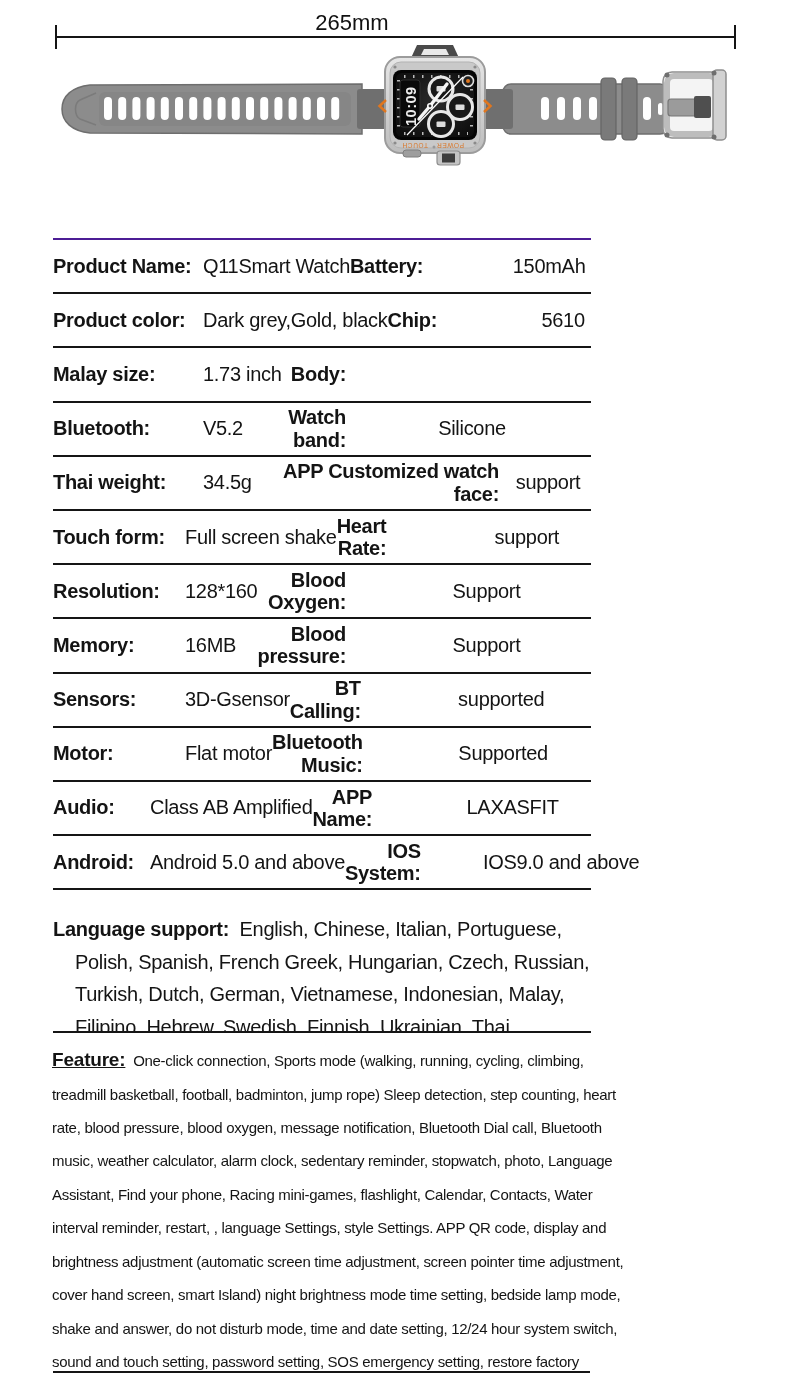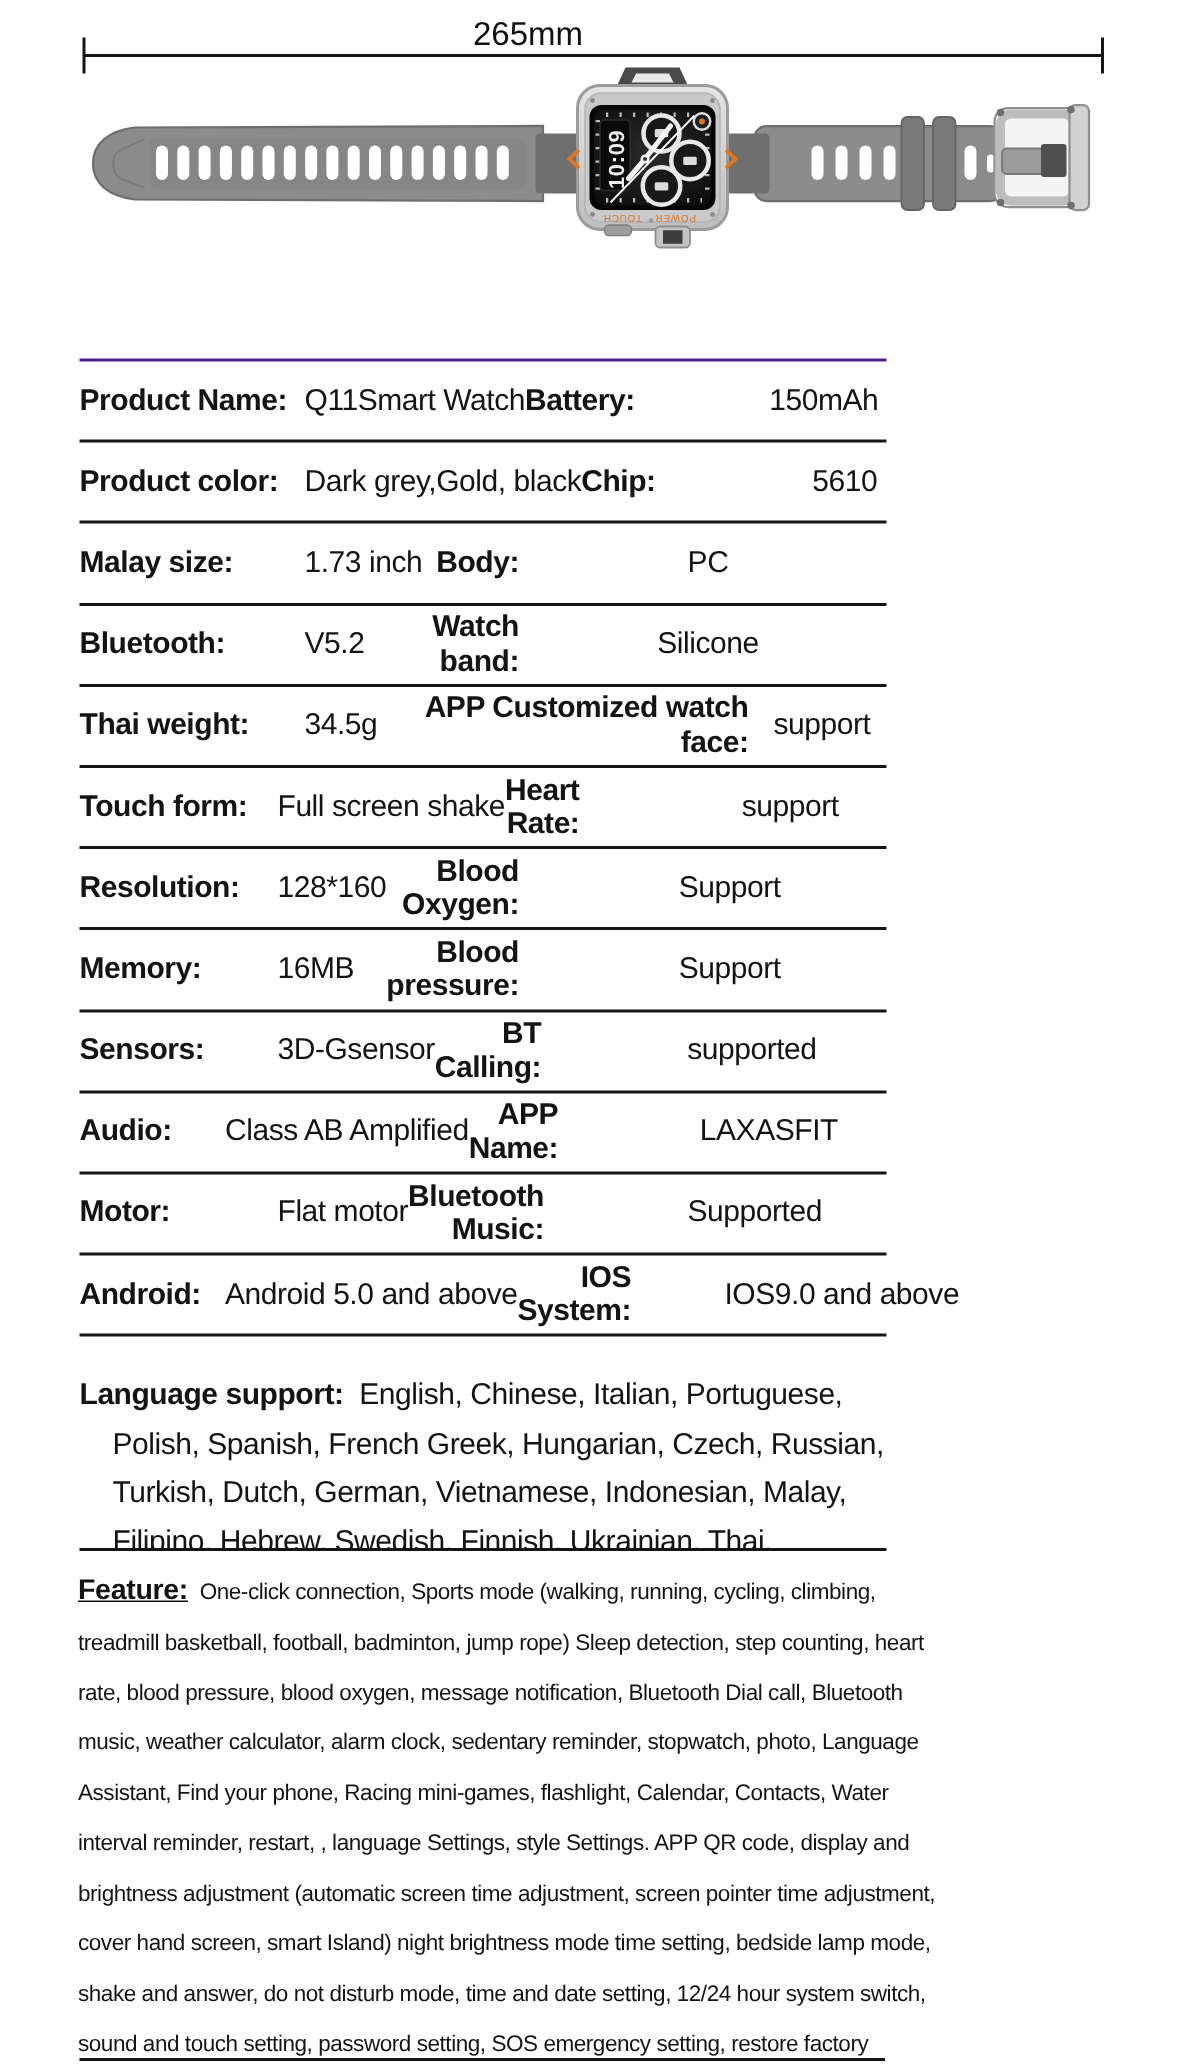--- a/index.html
+++ b/index.html
@@ -191,21 +191,20 @@
     <div class="srow tight">
       <span class="l1">Product color:</span>
       <span class="v1">Dark grey,Gold, black</span>
       <span class="l2">Chip:</span>
       <span class="v2">5610</span>
     </div>
     <div class="srow tight">
       <span class="l1">Malay size:</span>
       <span class="v1">1.73 inch</span>
       <span class="l2">Body:</span>
-      <span class="v2">PC</span>
     </div>
     <div class="srow tight">
       <span class="l1">Bluetooth:</span>
       <span class="v1">V5.2</span>
       <span class="l2">Watch band:</span>
       <span class="v2">Silicone</span>
     </div>
     <div class="srow widelabel">
       <span class="l1">Thai weight:</span>
       <span class="v1">34.5g</span>
@@ -229,33 +228,33 @@
       <span class="v1">16MB</span>
       <span class="l2">Blood pressure:</span>
       <span class="v2">Support</span>
     </div>
     <div class="srow mid">
       <span class="l1">Sensors:</span>
       <span class="v1">3D-Gsensor</span>
       <span class="l2">BT Calling:</span>
       <span class="v2">supported</span>
     </div>
+    <div class="srow mid">
+      <span class="l1">Motor:</span>
+      <span class="v1">Flat motor</span>
+      <span class="l2">Bluetooth
+Music:</span>
+      <span class="v2">Supported</span>
+    </div>
     <div class="srow narrow">
       <span class="l1">Audio:</span>
       <span class="v1">Class AB Amplified</span>
       <span class="l2">APP Name:</span>
       <span class="v2">LAXASFIT</span>
     </div>
-    <div class="srow mid">
-      <span class="l1">Motor:</span>
-      <span class="v1">Flat motor</span>
-      <span class="l2">Bluetooth
-Music:</span>
-      <span class="v2">Supported</span>
-    </div>
     <div class="srow narrow">
       <span class="l1">Android:</span>
       <span class="v1">Android 5.0 and above</span>
       <span class="l2">IOS System:</span>
       <span class="v2">IOS9.0 and above</span>
     </div>
   </div>
 
   
   <div class="lang-block">

